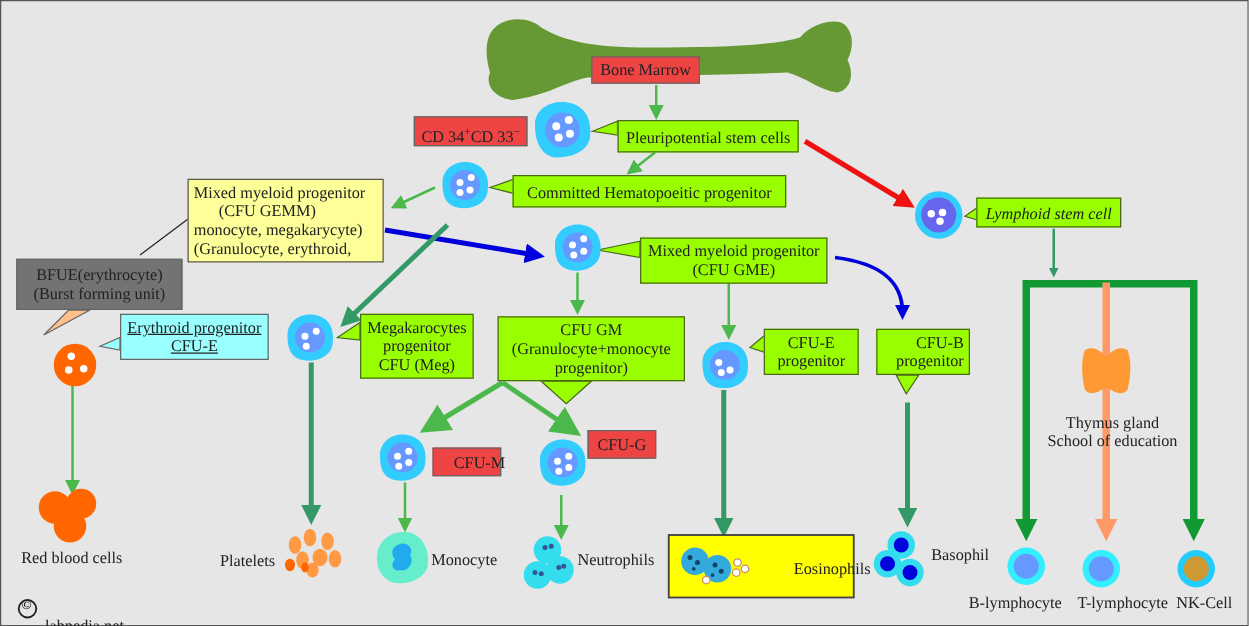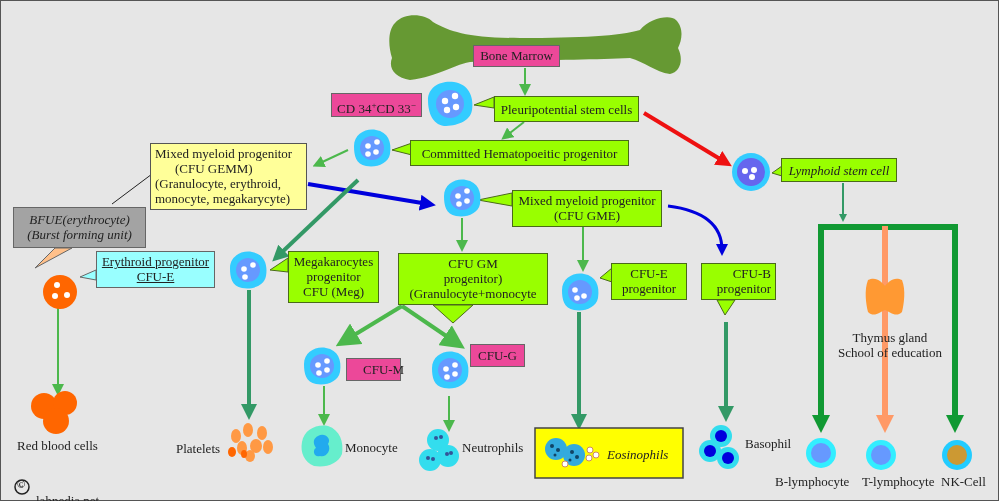--- a/index.html
+++ b/index.html
@@ -1,24 +1,24 @@
 <!DOCTYPE html>
 <html><head>
 <meta charset="utf-8">
 <style>
   html, body { margin:0; padding:0; }
   body { width:999px; height:501px; background:#e6e6e6; font-family:"Liberation Serif","DejaVu Serif",serif; overflow:hidden; position:relative; }
   #frame { position:absolute; left:0; top:0; width:997px; height:499px; border:1px solid #555; box-sizing:content-box; }
   svg#diagram { position:absolute; left:0; top:0; }
   .box { position:absolute; box-sizing:border-box; border:1px solid #4a6a1a; font-size:13px; line-height:15px; color:#222; text-align:center; padding:2px 4px; white-space:nowrap; }
   .g { background:#99ff00; }
-  .y { background:#ec4899; border-color:#666; }
+  .y { background:#ef4444; border-color:#666; }
   .ly { background:#ffff99; border-color:#555; }
   .c { background:#99ffff; border-color:#666;text-decoration:underline; }
-  .o { background:#a3a3a3; border-color:#666;font-style:italic; }
+  .o { background:#737373; border-color:#666; }
   .lbl { position:absolute; font-size:13px; color:#222; white-space:nowrap; }
   sup { font-size:9px; }
 </style>
 </head>
 <body>
 
 <div id="frame"></div>
 
 <svg id="diagram" width="999" height="501">
   <defs>
@@ -236,22 +236,22 @@
   <span>CD 34</span><sup>+</sup><span>CD 33</span><sup>−</sup>
 </div>
 
 <div class="box g" style="left:494px;top:96px;width:145px;height:26px;padding-top:5px;">Pleuripotential stem cells</div>
 <div class="box g" style="left:410px;top:140px;width:219px;height:26px;padding-top:5px;">Committed Hematopoeitic progenitor</div>
 <div class="box g" style="left:781px;top:158px;width:116px;height:24px;padding-top:4px;font-style:italic;">Lymphoid stem cell</div>
 
 <div class="box ly" style="left:150px;top:143px;width:157px;height:67px;text-align:left;">
   <div>Mixed myeloid progenitor</div>
   <div style="padding-left:20px;">(CFU GEMM)</div>
+  <div>monocyte,  megakarycyte)</div>
   <div>(Granulocyte, erythroid,</div>
-  <div>monocyte,  megakarycyte)</div>
 </div>
 
 <div class="box o" style="left:13px;top:207px;width:133px;height:41px;padding-top:4px;">
   <div>BFUE(erythrocyte)</div>
   <div>(Burst forming unit)</div>
 </div>
 
 <div class="box c" style="left:96px;top:251px;width:119px;height:37px;padding-top:2px;">
   <div>Erythroid progenitor</div>
   <div>CFU-E</div>
@@ -263,42 +263,42 @@
   <div>CFU (Meg)</div>
 </div>
 
 <div class="box g" style="left:512px;top:190px;width:150px;height:37px;">
   <div>Mixed myeloid progenitor</div>
   <div>(CFU GME)</div>
 </div>
 
 <div class="box g" style="left:398px;top:253px;width:150px;height:52px;">
   <div>CFU GM</div>
+  <div>(Granulocyte+monocyte</div>
   <div>progenitor)</div>
-  <div>(Granulocyte+monocyte</div>
 </div>
 
 <div class="box g" style="left:611px;top:263px;width:76px;height:37px;">
   <div>CFU-E</div>
   <div>progenitor</div>
 </div>
 
 <div class="box g" style="left:701px;top:263px;width:75px;height:37px;text-align:right;">
   <div>CFU-B</div>
   <div>progenitor</div>
 </div>
 
 <div class="box y" style="left:346px;top:358px;width:55px;height:23px;padding-top:3px;padding-left:16px;">CFU-M</div>
 <div class="box y" style="left:470px;top:344px;width:55px;height:23px;padding-top:3px;">CFU-G</div>
 
 <div class="lbl" style="left:17px;top:438px;">Red blood cells</div>
 <div class="lbl" style="left:176px;top:441px;">Platelets</div>
 <div class="lbl" style="left:345px;top:440px;">Monocyte</div>
 <div class="lbl" style="left:462px;top:440px;">Neutrophils</div>
-<div class="lbl" style="left:607px;top:447px;font-style:italic;">Eosinophils</div>
+<div class="lbl" style="left:635px;top:447px;">Eosinophils</div>
 <div class="lbl" style="left:745px;top:436px;">Basophil</div>
 <div class="lbl" style="left:775px;top:474px;">B-lymphocyte</div>
 <div class="lbl" style="left:862px;top:474px;">T-lymphocyte</div>
 <div class="lbl" style="left:941px;top:474px;">NK-Cell</div>
 
 <div class="lbl" style="left:838px;top:330px;text-align:center;line-height:15px;">
   <div>Thymus gland</div>
   <div>School of education</div>
 </div>
 

